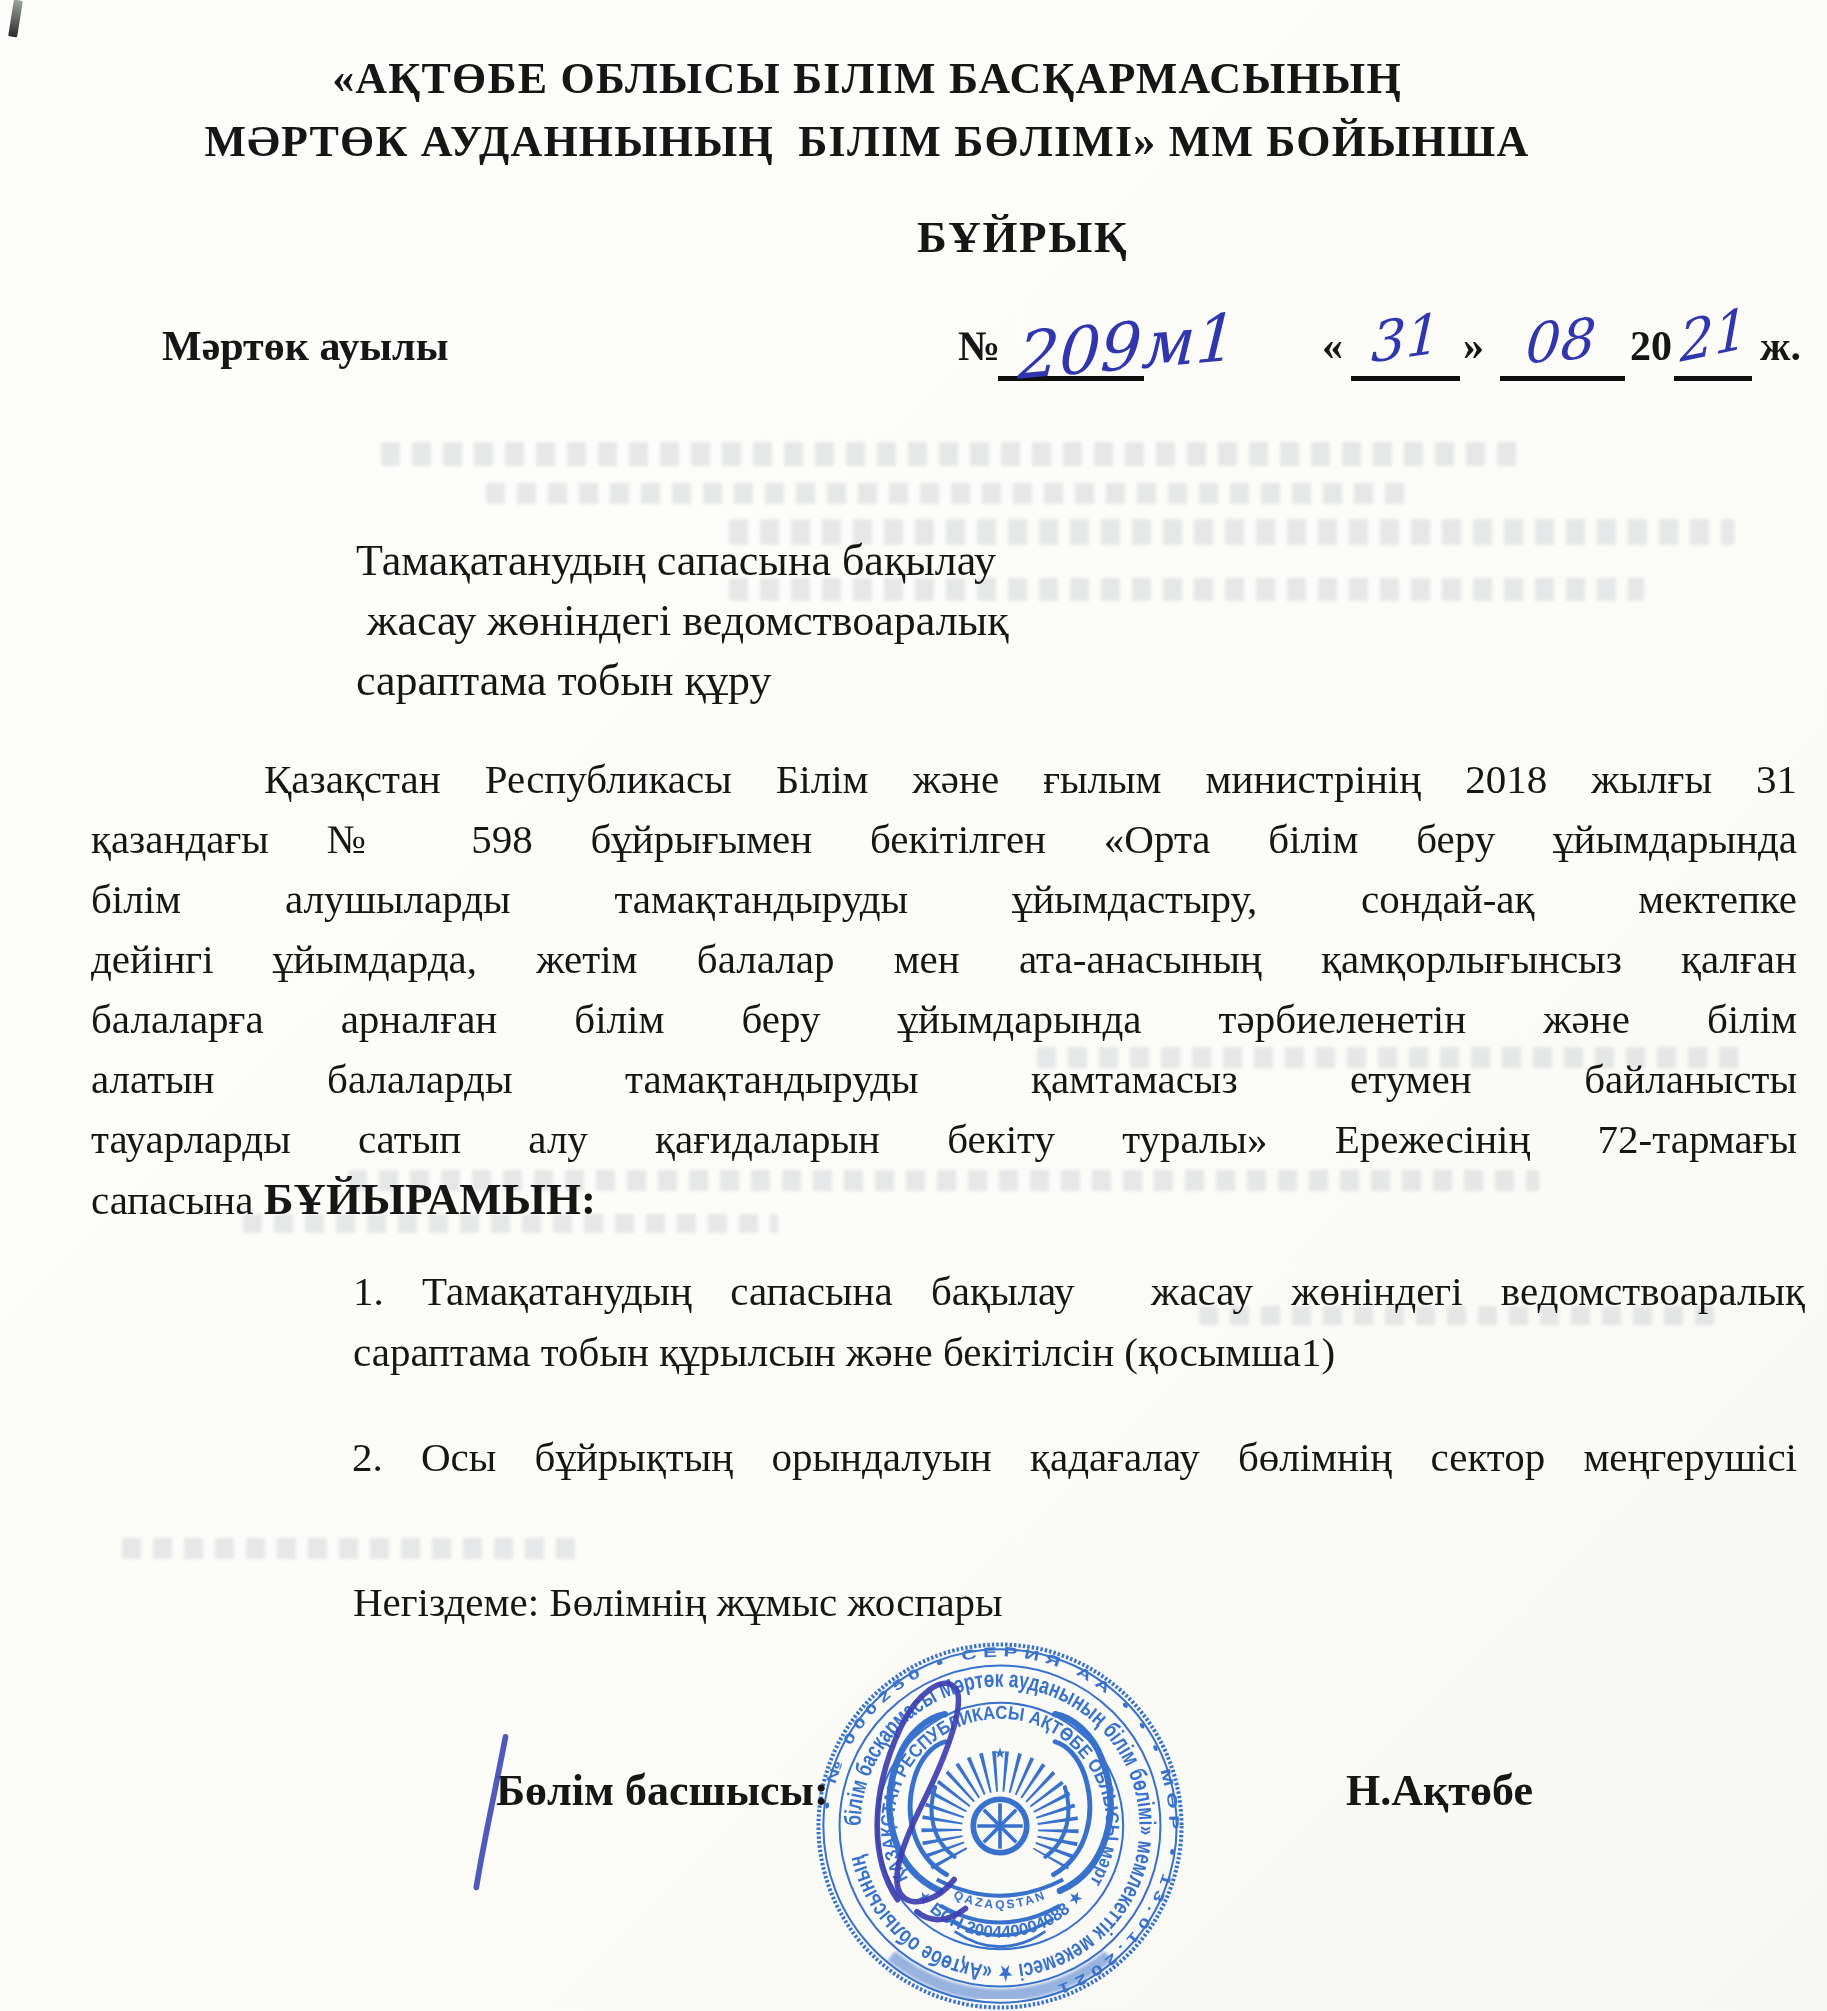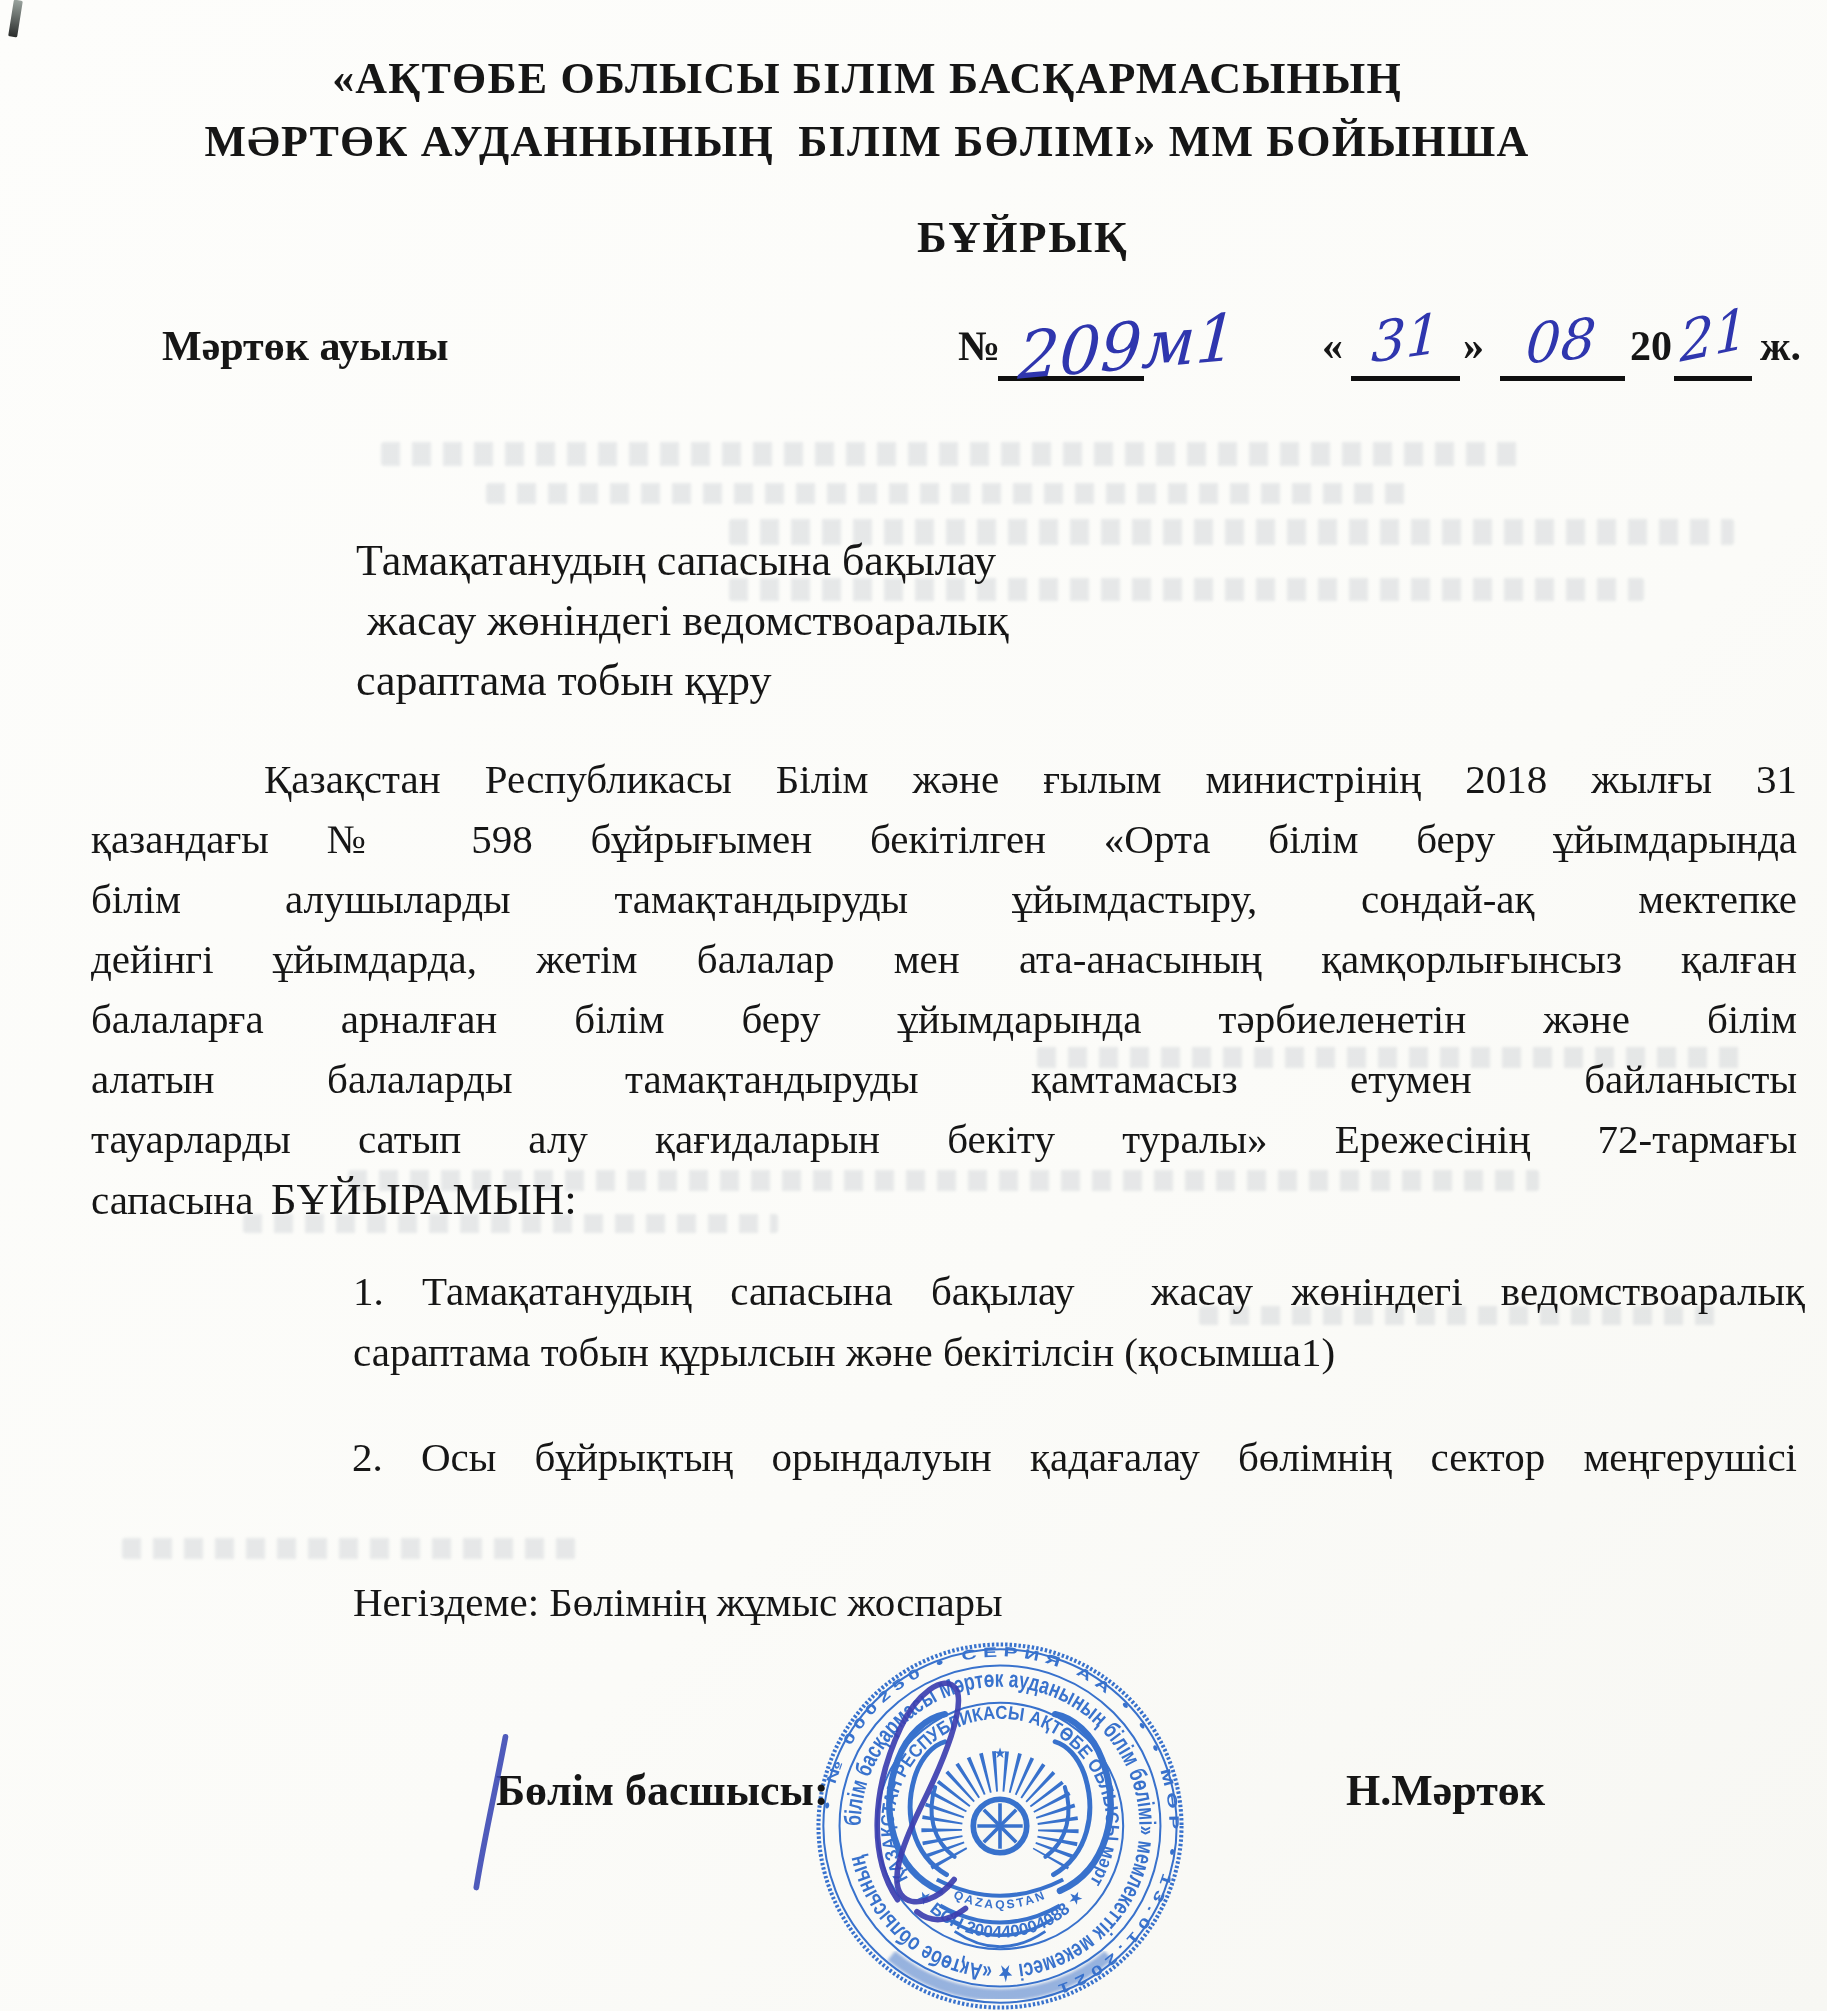--- a/index.html
+++ b/index.html
@@ -6,21 +6,21 @@
   #page{
     position:relative;
     width:1828px;height:2012px;
     margin:0 auto;
     background:linear-gradient(135deg,#fdfdfb 0%,#fbfbf8 60%,#f7f7f3 100%);
     overflow:hidden;
     font-family:"Liberation Serif","DejaVu Serif",serif;
     color:#161616;
   }
   .abs{position:absolute;}
-  .b{font-weight:normal;margin-left:7px;}
+  .b{font-weight:bold;}
   .prewrap{white-space:pre-wrap;}
 
   
   #header{left:0;top:47px;width:1734px;text-align:center;
     font-size:44px;font-weight:bold;line-height:63px;letter-spacing:1.2px;}
   #doc-type{left:917px;top:211px;font-size:45px;font-weight:bold;letter-spacing:1.6px;text-align:right;}
 
   
   .meta-txt{top:322px;font-size:42px;font-weight:bold;}
   .blank{top:326px;height:50px;border-bottom:5.7px solid #101010;}
@@ -181,21 +181,21 @@
     <path d="M 154,298 Q 232,338 310,298" fill="none" stroke="#2e6cd2" stroke-width="5"></path>
     <path d="M 158,330 Q 232,372 306,330" fill="none" stroke="#2e6cd2" stroke-width="5"></path>
     <path d="M 166,346 Q 232,388 298,346" fill="none" stroke="#2e6cd2" stroke-width="4"></path>
     <path d="M 176,362 Q 232,400 288,362" fill="none" stroke="#2e6cd2" stroke-width="3.5"></path>
     <text class="ring-font" font-size="15" letter-spacing="3" fill="#2e6cd2" text-anchor="middle">
       <textPath href="#countryPath" startOffset="50%">QAZAQSTAN</textPath>
     </text>
   </svg>
 
   <div id="sig-label" class="abs">Бөлім басшысы:</div>
-  <div id="sig-name" class="abs">Н.Мәртөк</div>
+  <div id="sig-name" class="abs">Н.Ақтөбе</div>
 
   <svg id="slash-svg" class="abs" width="49" height="162" viewBox="0 0 60 200">
     <path d="M 46,6 C 34,70 20,130 10,192" fill="none" stroke="#3c49b4" stroke-width="7" stroke-linecap="round" opacity="0.9"></path>
   </svg>
 
   <svg id="sig-svg" class="abs" width="211" height="275" viewBox="0 0 260 340">
     <g fill="none" stroke="#3d3fb0" stroke-width="7" stroke-linecap="round" opacity="0.92">
       <path d="M 88,305 C 52,252 56,168 92,92 C 110,52 146,24 160,44 C 173,64 146,132 116,192 C 91,244 80,280 92,298 C 106,318 140,304 158,280"></path>
       <path d="M 112,320 C 132,336 154,330 172,316"></path>
     </g>

